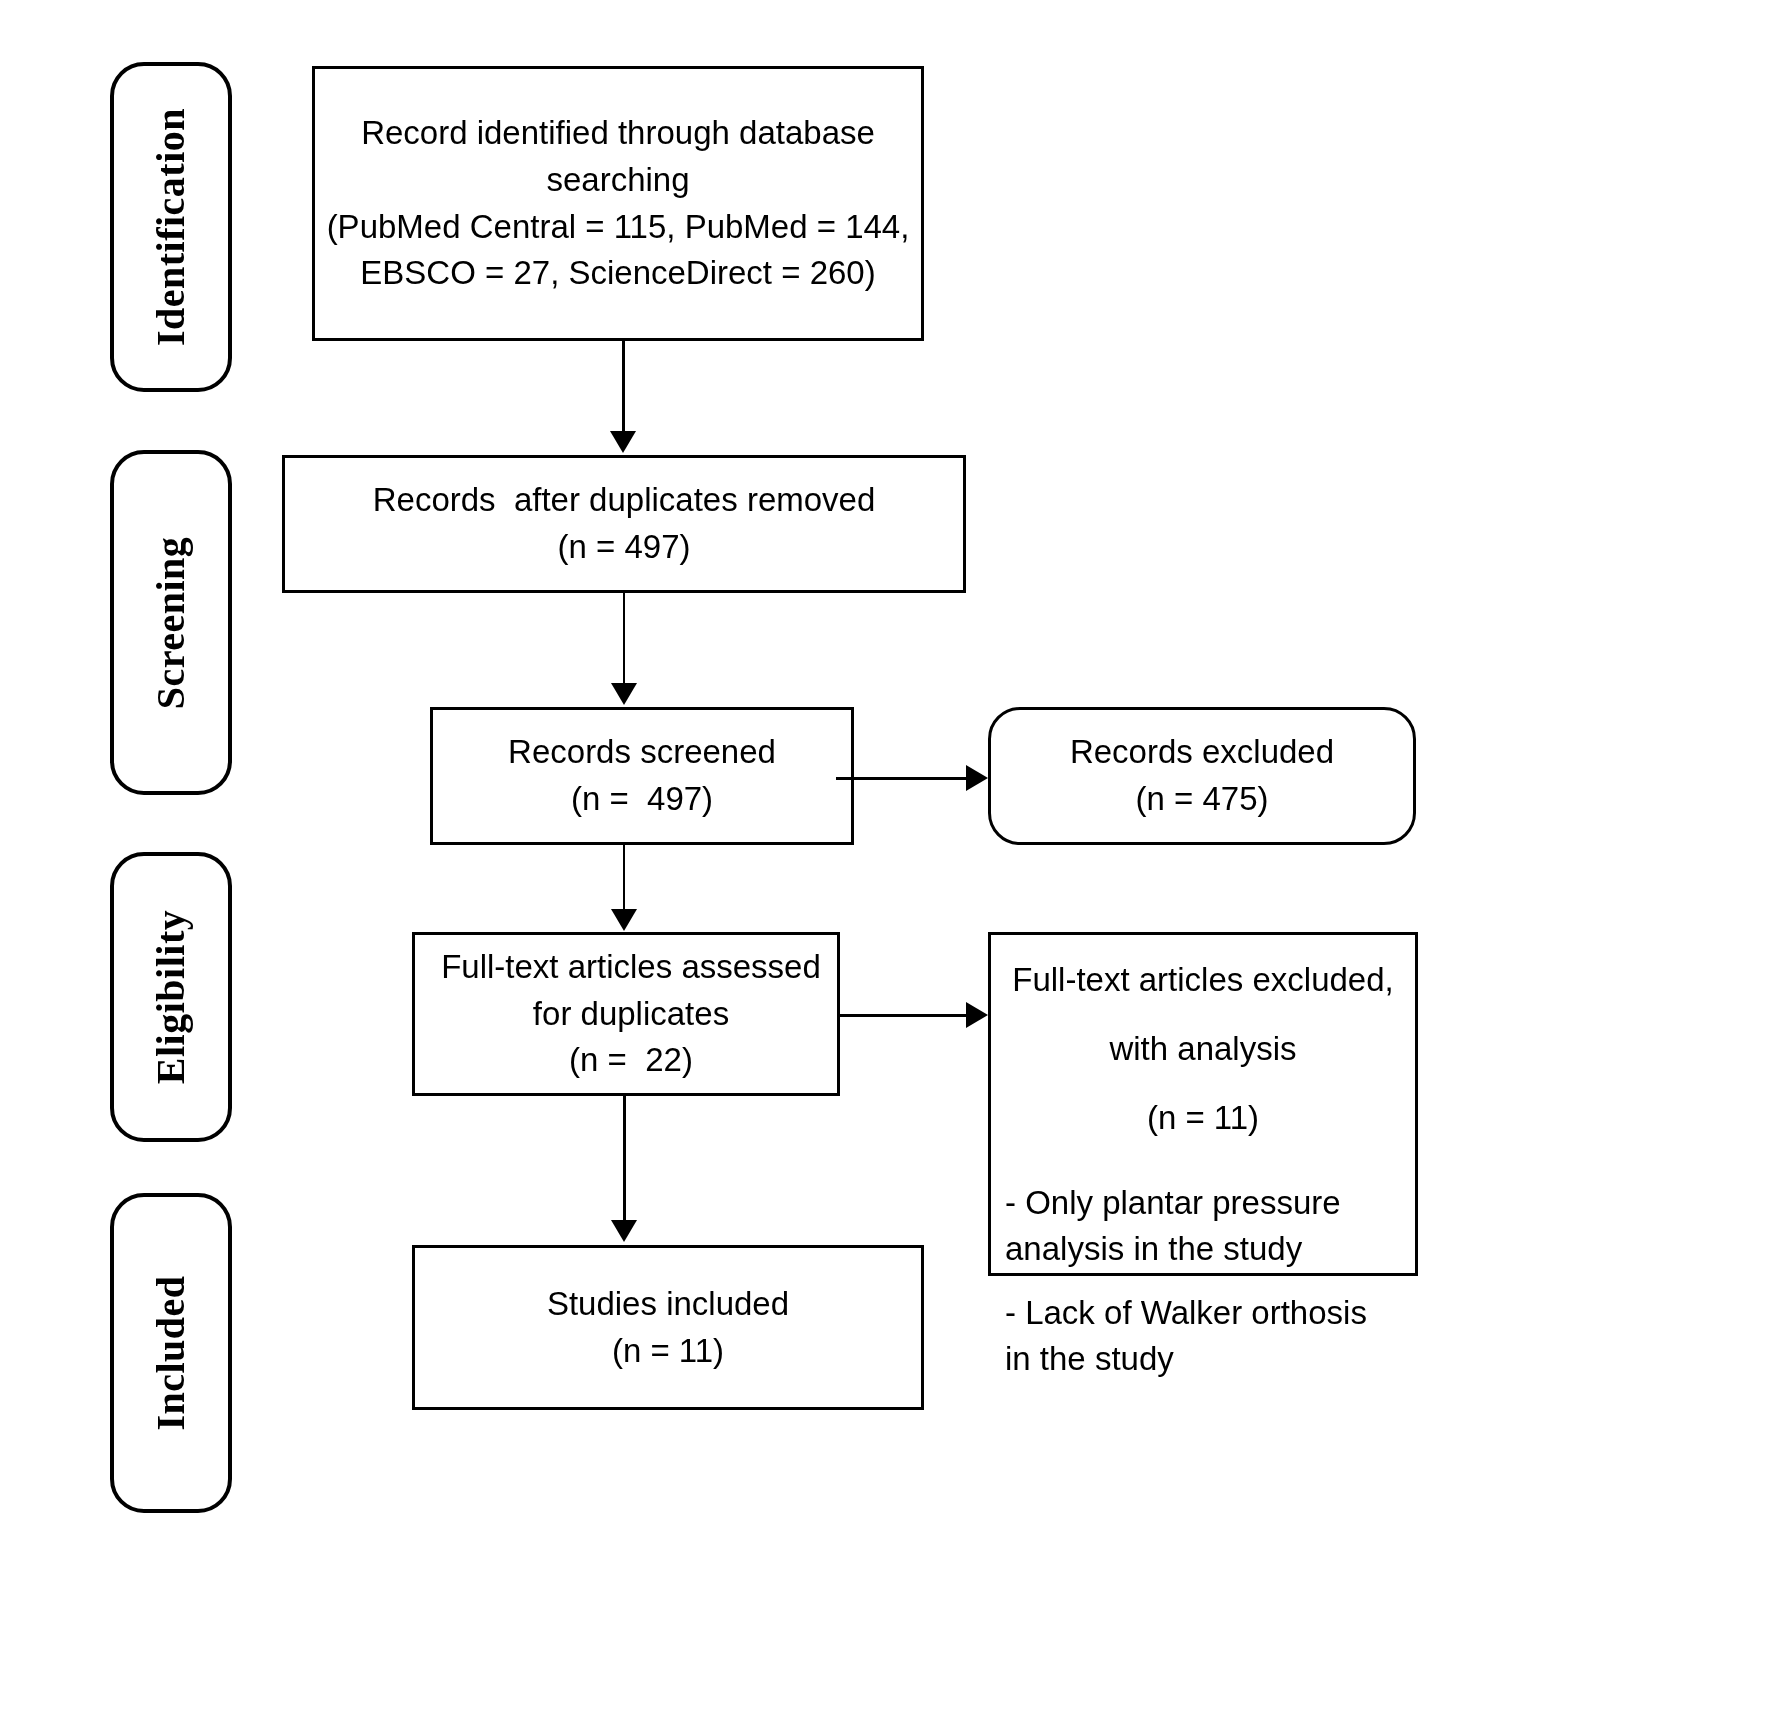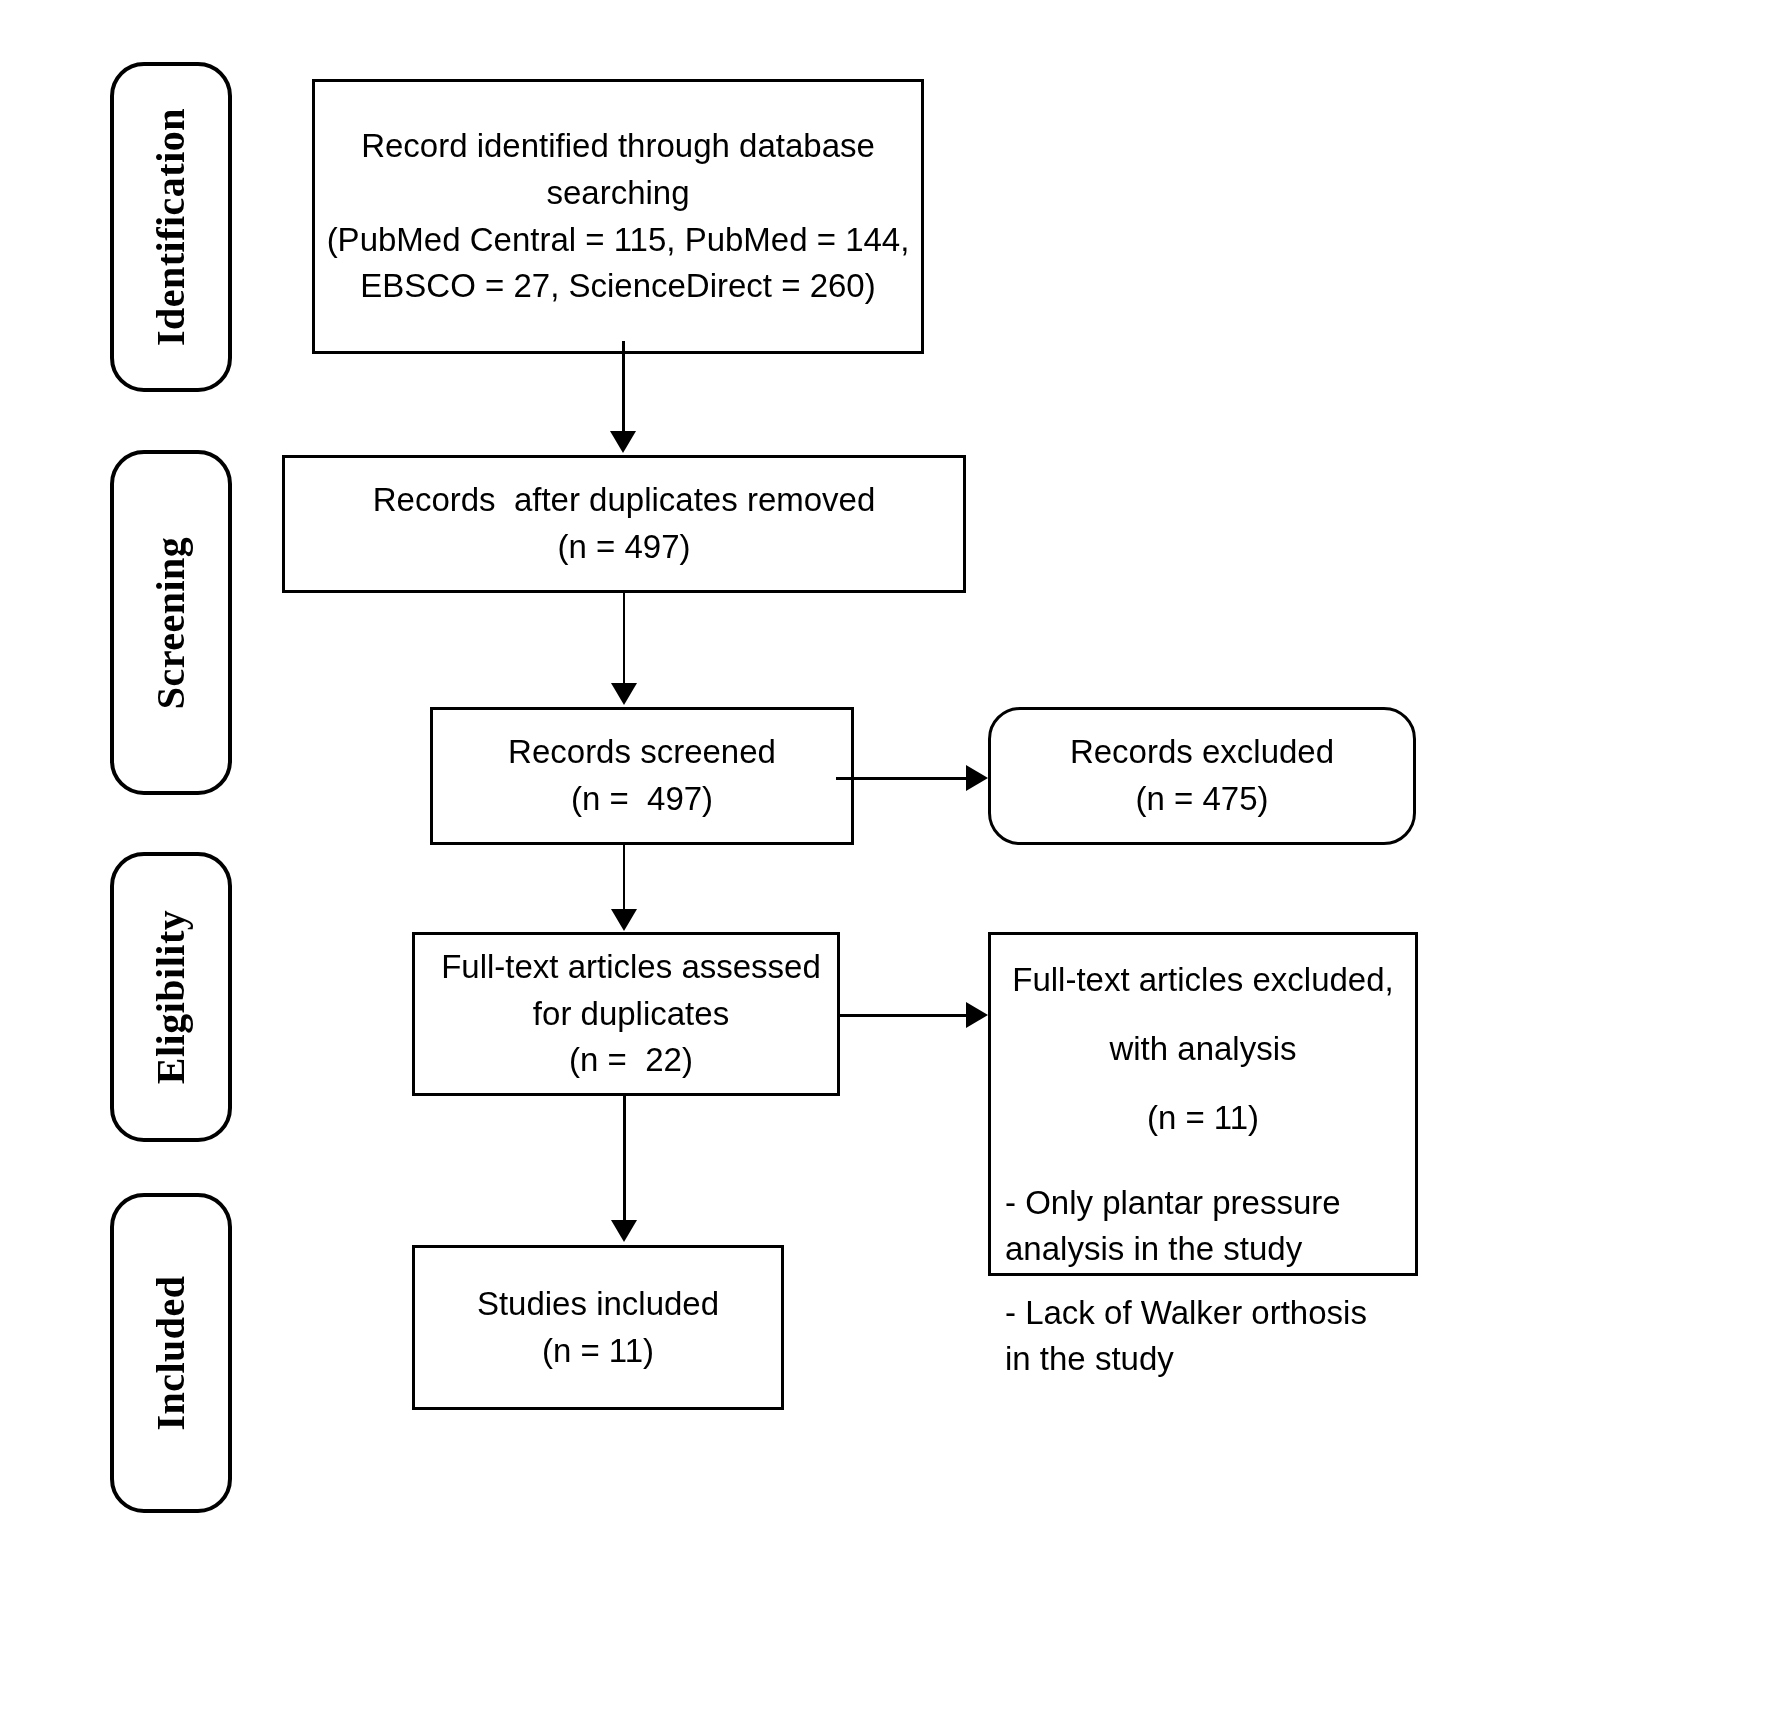--- a/index.html
+++ b/index.html
@@ -123,21 +123,21 @@
   </div>
 
   <div class="stage-label" style="left:110px; top:852px; width:122px; height:290px;">
     <span class="stage-text">Eligibility</span>
   </div>
 
   <div class="stage-label" style="left:110px; top:1193px; width:122px; height:320px;">
     <span class="stage-text">Included</span>
   </div>
 
-  <div class="flow-box" style="left:312px; top:66px; width:612px; height:275px;margin-top:13px;">
+  <div class="flow-box" style="left:312px; top:66px; width:612px; height:275px;">
     <span class="line">Record identified through database</span>
     <span class="line">searching</span>
     <span class="line">(PubMed Central = 115, PubMed = 144,</span>
     <span class="line">EBSCO = 27, ScienceDirect = 260)</span>
   </div>
 
   <div class="arrow-v" style="left:622px; top:341px; height:92px;"></div>
   <div class="arrow-head-down" style="left:610px; top:431px;"></div>
 
   <div class="flow-box" style="left:282px; top:455px; width:684px; height:138px;">
@@ -181,18 +181,18 @@
       <span class="reason-item">- Only plantar pressure
 analysis in the study</span>
       <span class="reason-item">- Lack of Walker orthosis
 in the study</span>
     </div>
   </div>
 
   <div class="arrow-v" style="left:623px; top:1096px; height:126px;"></div>
   <div class="arrow-head-down" style="left:611px; top:1220px;"></div>
 
-  <div class="flow-box" style="left:412px; top:1245px; width:372px; height:165px;">
+  <div class="flow-box" style="left:412px; top:1245px; width:512px; height:165px;">
     <span class="line">Studies included</span>
     <span class="line">(n = 11)</span>
   </div>
 
 </div>
 
 </body></html>

